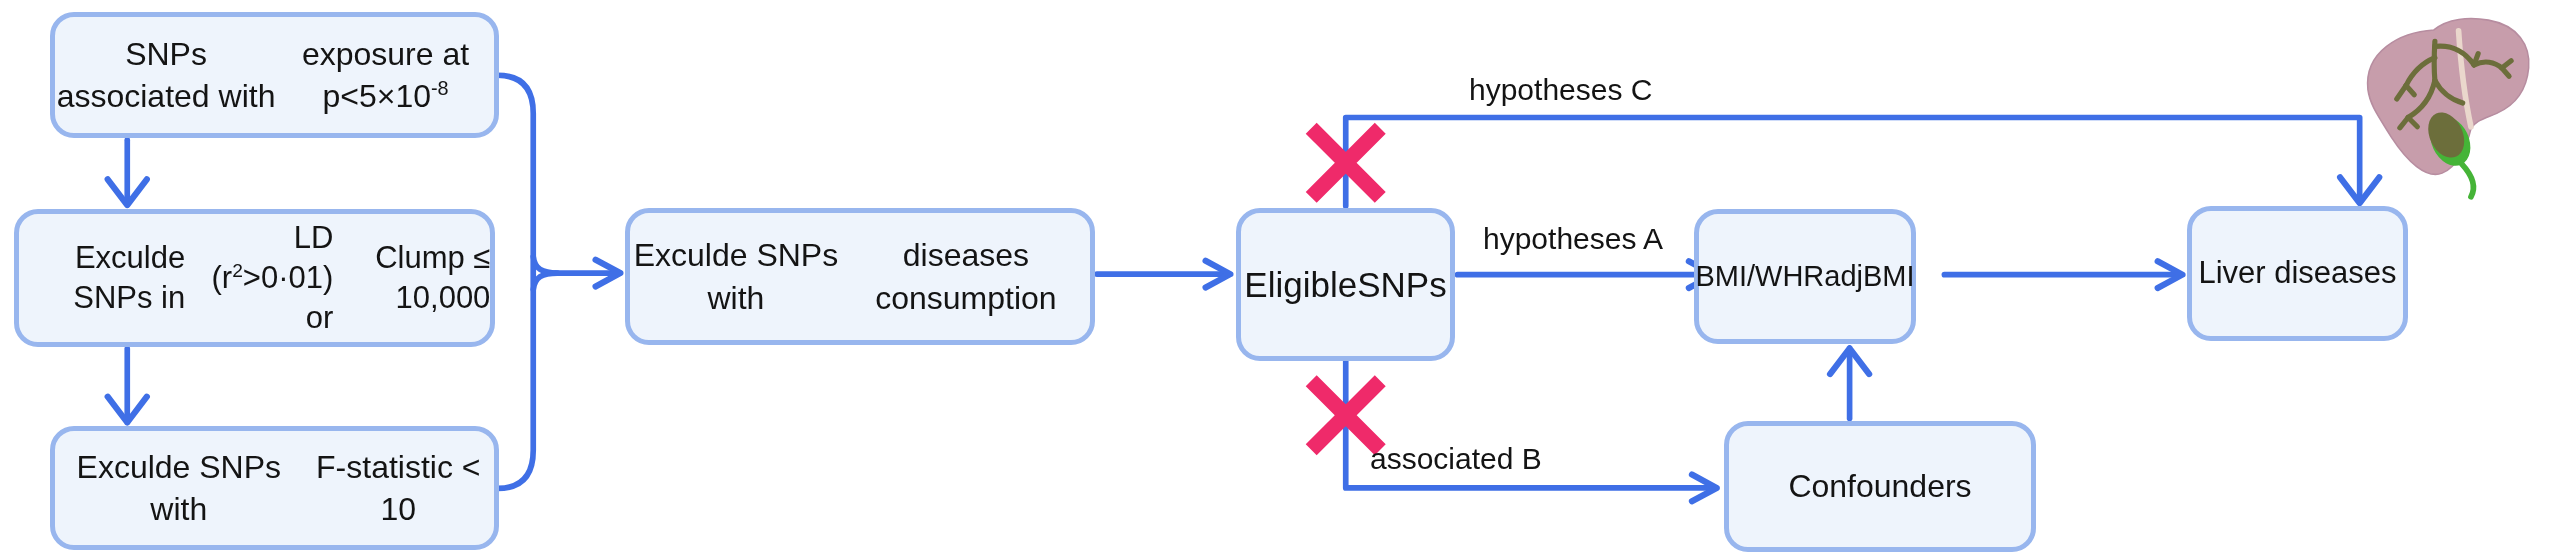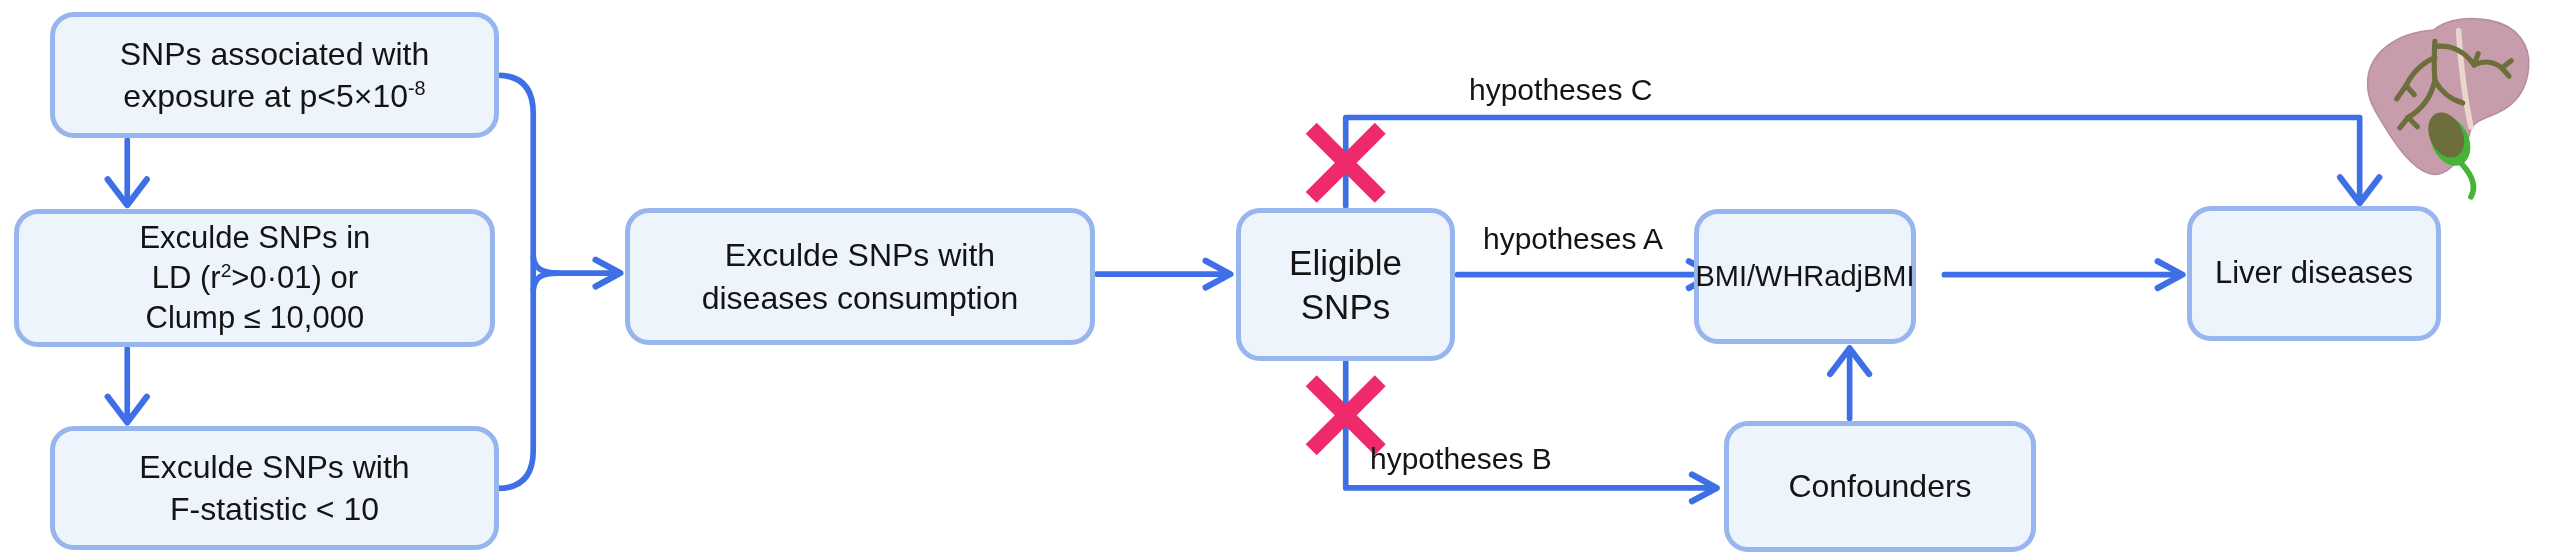--- a/index.html
+++ b/index.html
@@ -13,21 +13,21 @@
   }
   svg.layer{position:absolute;left:0;top:0;width:2642px;height:557px;}
   .conn{stroke:var(--line,#3f6fe6);stroke-width:11;fill:none;stroke-linecap:round;stroke-linejoin:round;}
   .head{stroke:var(--line,#3f6fe6);stroke-width:12;fill:none;stroke-linecap:round;stroke-linejoin:round;}
   .cross{stroke:var(--cross,#ef2a6a);stroke-width:30;fill:none;stroke-linecap:butt;}
   .box{
     position:absolute;box-sizing:border-box;
     background:var(--box-fill,#eef4fc);
     border:5.2px solid var(--box-border,#98b6ee);
     border-radius:24px;
-    display:flex;flex-direction:column;align-items:center;justify-content:center;
+    display:flex;flex-direction:row;align-items:center;justify-content:center;
     text-align:center;font-size:32px;line-height:1.32;color:var(--text,#141414);
   }
   .box sup{font-size:0.62em;vertical-align:super;line-height:0;}
   .flabel{position:absolute;font-size:30px;white-space:nowrap;color:var(--text,#141414);}
   .liver-body{fill:var(--liver-body,#c79dab);stroke:#b78da0;stroke-width:3;}
   .liver-lig{stroke:var(--liver-ligament,#ead7cc);stroke-width:11;fill:none;stroke-linecap:round;}
   .liver-vessel{stroke:var(--liver-vessel,#6c6e3b);stroke-width:10;fill:none;stroke-linecap:round;stroke-linejoin:round;}
   .liver-gb{fill:var(--gallbladder,#45b437);}
   .liver-gb-olive{fill:var(--liver-vessel,#6c6e3b);}
   .liver-duct{stroke:var(--gallbladder,#45b437);stroke-width:11;fill:none;stroke-linecap:round;}
@@ -119,22 +119,22 @@
   </div>
 
   <div class="box" style="left:1694px;top:209px;width:222px;height:135px;font-size:29px;">
     <div>BMI/WHRadjBMI</div>
   </div>
 
   <div class="box" style="left:1724px;top:421px;width:312px;height:131px;">
     <div>Confounders</div>
   </div>
 
-  <div class="box" style="left:2187px;top:206px;width:254px;height:135px;font-size:31px;">
+  <div class="box" style="left:2187px;top:206px;width:221px;height:135px;font-size:31px;">
     <div><span>Liver diseases</span></div>
   </div>
 
   <div class="flabel" style="left:1483px;top:222px;">hypotheses A</div>
   <div class="flabel" style="left:1469px;top:73px;">hypotheses C</div>
-  <div class="flabel" style="left:1370px;top:442px;">hypotheses B</div>
+  <div class="flabel" style="left:1370px;top:442px;">associated B</div>
 
 </div>
 
 
 </body></html>

